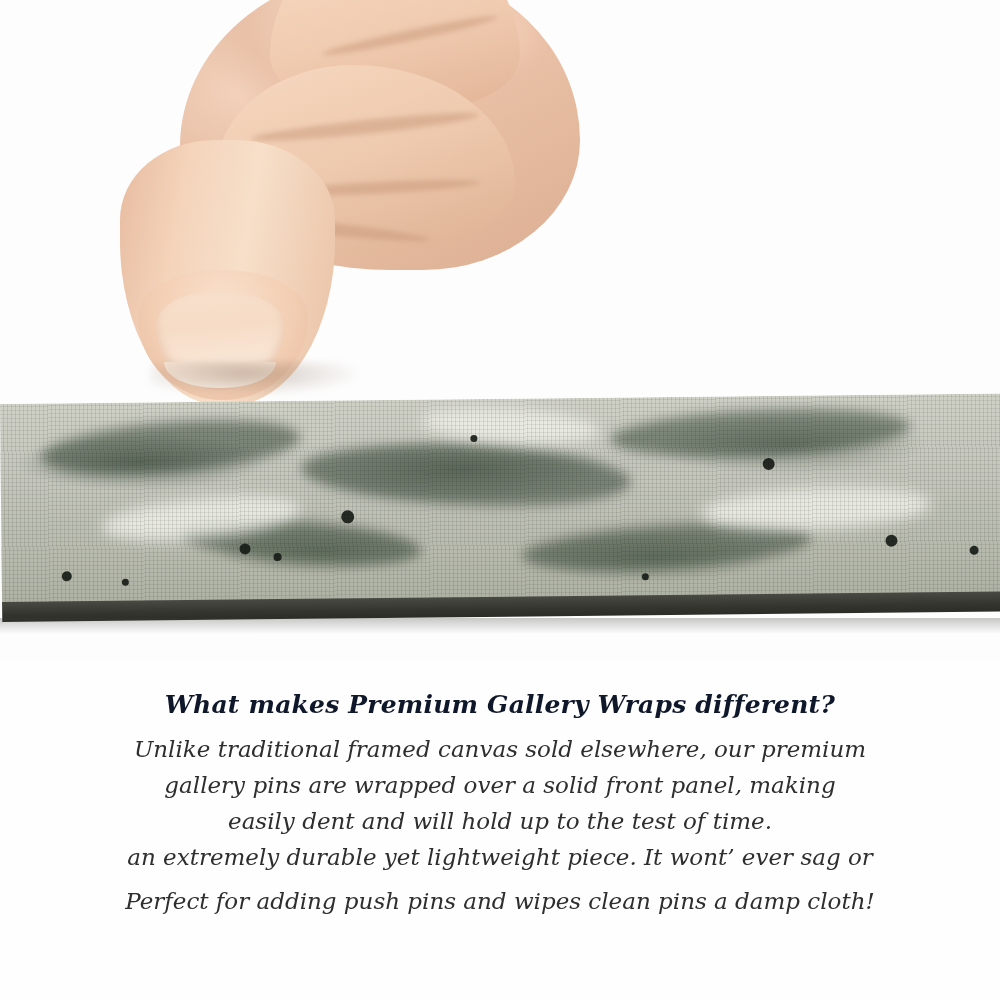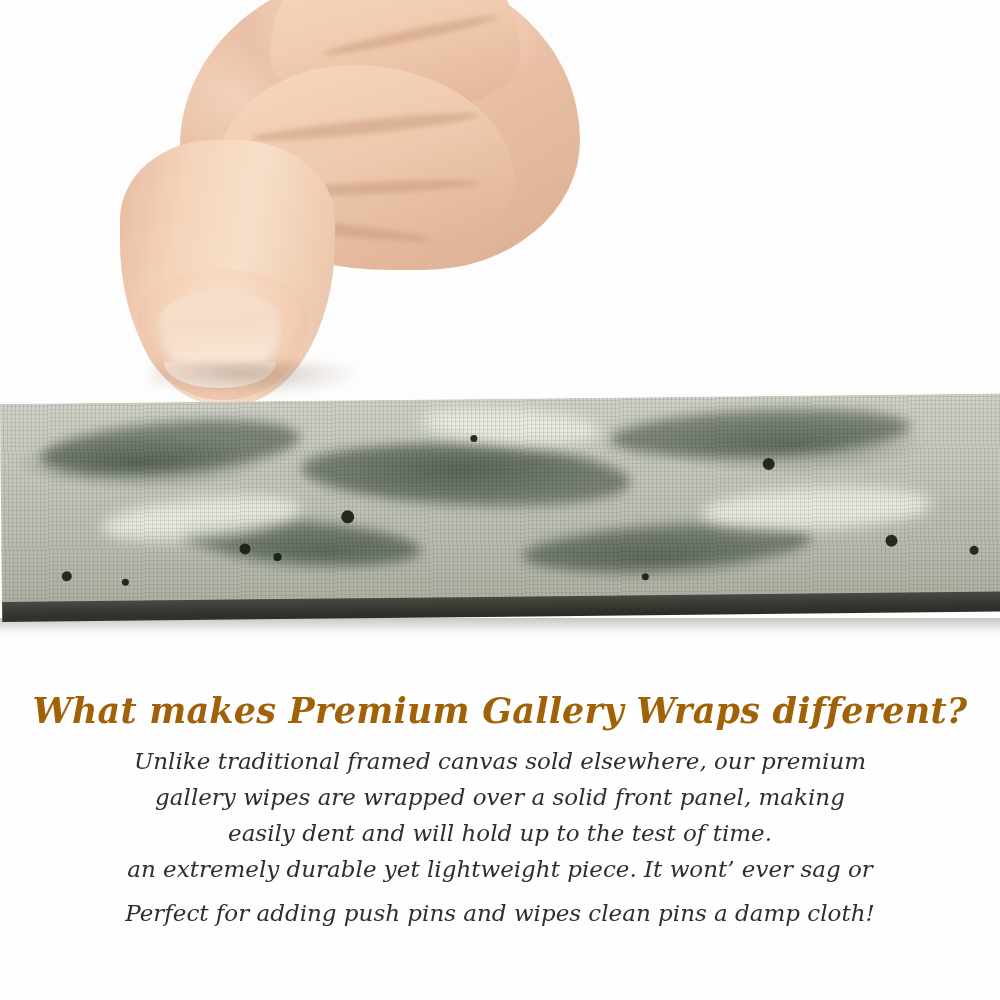--- a/index.html
+++ b/index.html
@@ -215,24 +215,24 @@
     left: 0;
     top: 690px;
     width: 1000px;
     text-align: center;
     font-family: "DejaVu Serif", serif;
     color: #2b2b2b;
   }
   .caption-heading {
     font-style: italic;
     font-weight: bold;
-    font-size: 35px;
+    font-size: 25px;
     letter-spacing: 0.2px;
     margin: 0 0 12px 0;
-    color: #a16207;
+    color: #0f172a;
   }
   .caption-body {
     font-style: italic;
     font-size: 23px;
     line-height: 36px;
     color: #2e2e2e;
     margin: 8px auto;
     width: 760px;
   }
   .caption-line { display: block; }
@@ -292,20 +292,20 @@
       <div class="canvas-edge-dark"></div>
     </div>
 
     <div class="canvas-edge-shadow"></div>
   </div>
 
   <div class="caption">
     <div class="caption-heading">What makes Premium Gallery Wraps different?</div>
     <div class="caption-body">
       <span class="caption-line">Unlike traditional framed canvas sold elsewhere, our premium</span>
-      <span class="caption-line">gallery wipes are wrapped over a solid front panel, making</span>
+      <span class="caption-line">gallery pins are wrapped over a solid front panel, making</span>
       <span class="caption-line">easily dent and will hold up to the test of time.</span>
       <span class="caption-line">an extremely durable yet lightweight piece. It wont’ ever sag or</span>
     </div>
     <div class="caption-footer">Perfect for adding push pins and wipes clean pins a damp cloth!</div>
   </div>
 
 </div>
 
 </body></html>

